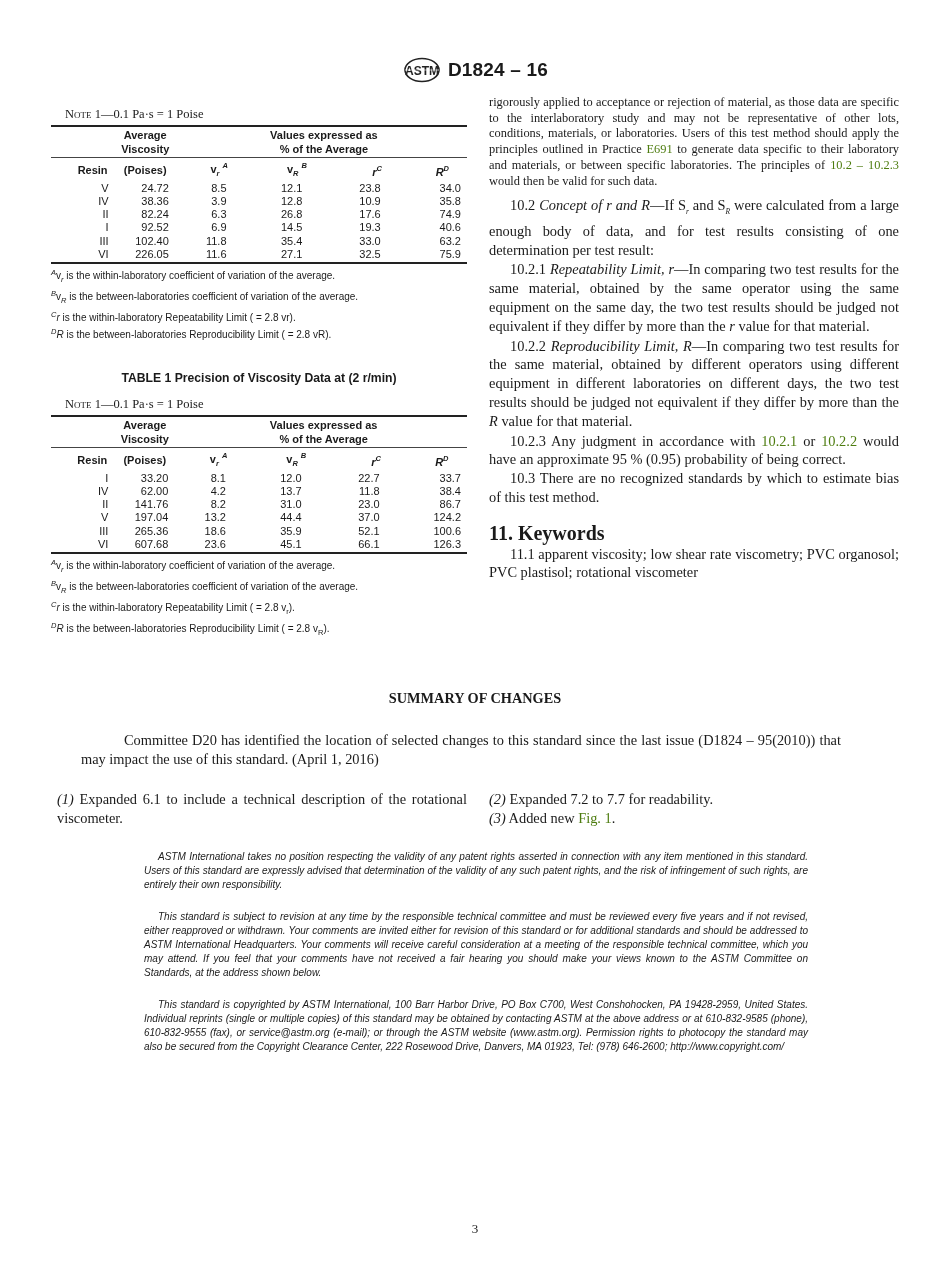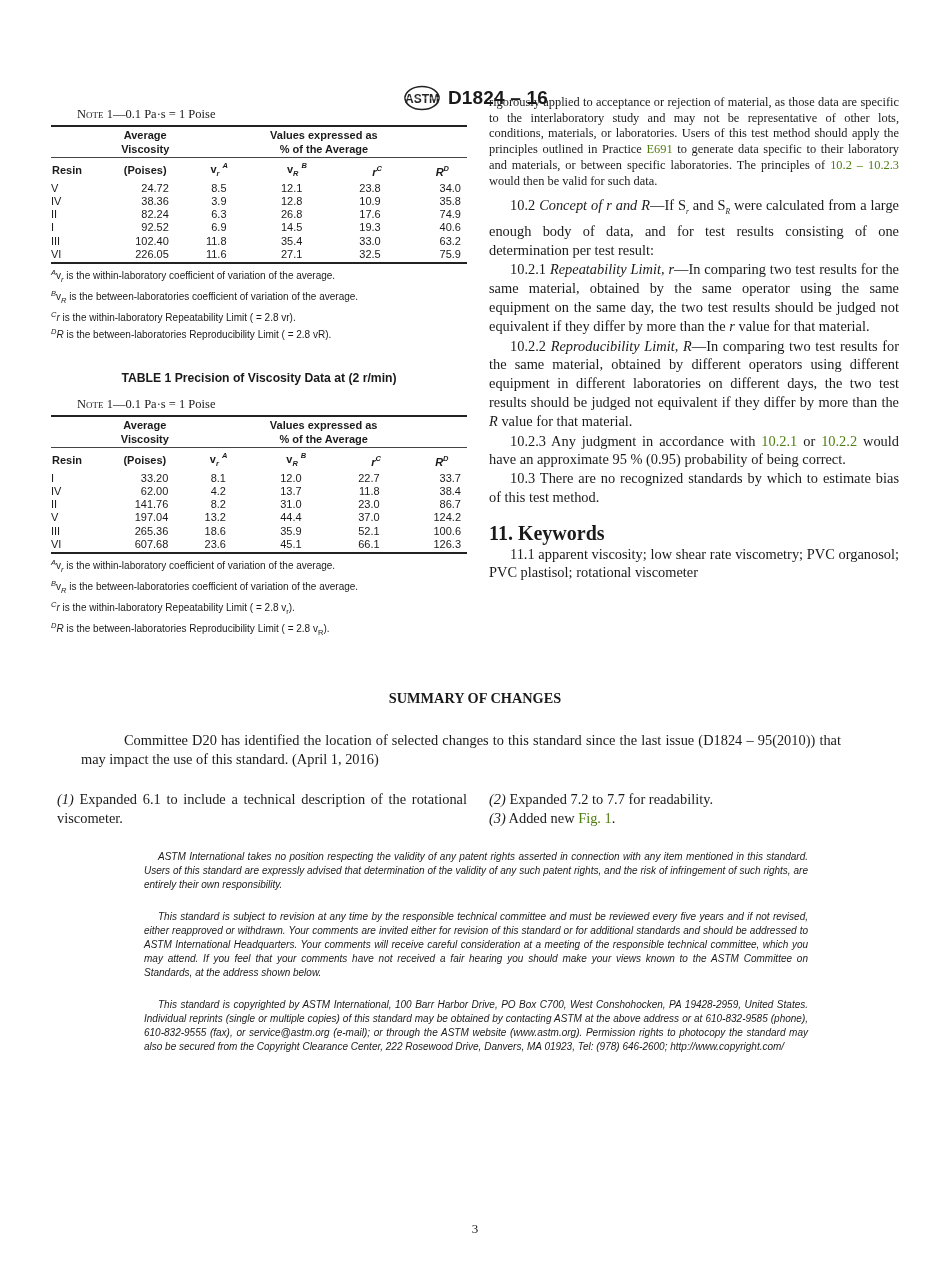--- a/index.html
+++ b/index.html
@@ -1,34 +1,34 @@
 <!DOCTYPE html>
 <html><head>
   <meta charset="utf-8">
   <style>
     html, body { margin: 0; padding: 0; background: #ffffff; }
     body { width: 950px; height: 1272px; position: relative; overflow: hidden; color: #1a1a1a; }
     .abs { position: absolute; }
     .link { color: #4d7c0f; }
     
-    #header { left: 0; top: 55px; width: 950px; height: 30px; display: flex; justify-content: center; align-items: center; gap: 6px; margin-top: 28px; }
+    #header { left: 0; top: 55px; width: 950px; height: 30px; display: flex; justify-content: center; align-items: center; gap: 6px; }
     #logo { width: 40px; height: 26px; }
     #doc-id { font-family: "Liberation Sans", sans-serif; font-weight: bold; font-size: 19px; letter-spacing: 0.2px; }
     
     .tbl-block { left: 51px; width: 416px; }
     .tbl-title { font-family: "Liberation Sans", sans-serif; font-weight: bold; font-size: 12.2px; text-align: center; }
-    .tbl-note { font-family: "Liberation Serif", serif; font-size: 12.5px; margin-top: 12px; margin-left: 26px; }
+    .tbl-note { font-family: "Liberation Serif", serif; font-size: 12.5px; margin-top: 12px; margin-left: 14px; }
     .tbl-note .sc { font-variant: small-caps; }
     table.prec { width: 416px; border-collapse: collapse; font-family: "Liberation Sans", sans-serif; font-size: 11px; margin-top: 3px; }
     table.prec thead tr.h1 th { border-top: 2px solid #222; padding-top: 2px; line-height: 13.5px; }
     table.prec thead tr.h2 th { border-top: 1px solid #444; line-height: 14px; padding-top: 1px; }
     table.prec th { font-weight: bold; }
     table.prec td { line-height: 13.2px; padding: 0; }
     table.prec tbody tr:last-child td { border-bottom: 2px solid #222; padding-bottom: 1px; }
-    .c-resin { width: 62px; text-align: left; }
+    .c-resin { width: 62px; text-align: right; }
     .c-visc { width: 66px; text-align: right; padding-right: 12px !important; }
     .c-vr { width: 52px; text-align: right; padding-right: 30px !important; }
     .c-vR { width: 52px; text-align: right; padding-right: 34px !important; }
     .c-r { width: 50px; text-align: right; padding-right: 36px !important; }
     .c-R { width: 50px; text-align: right; padding-right: 6px !important; }
     th.c-visc, th.c-vr, th.c-vR, th.c-r, th.c-R { text-align: center; padding-right: 0 !important; }
     .it { font-style: italic; }
     sup, sub { font-size: 7.5px; }
     .foot { font-family: "Liberation Sans", sans-serif; font-size: 10px; line-height: 13.5px; margin-top: 2px; }
     

